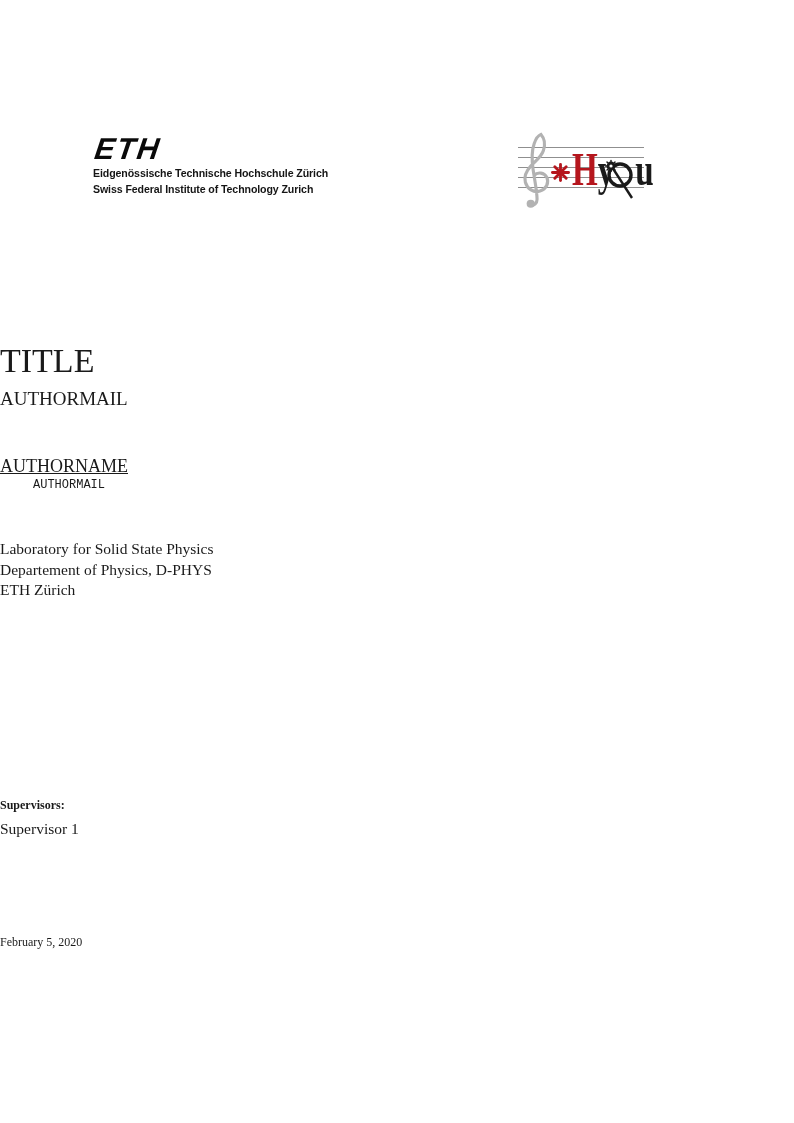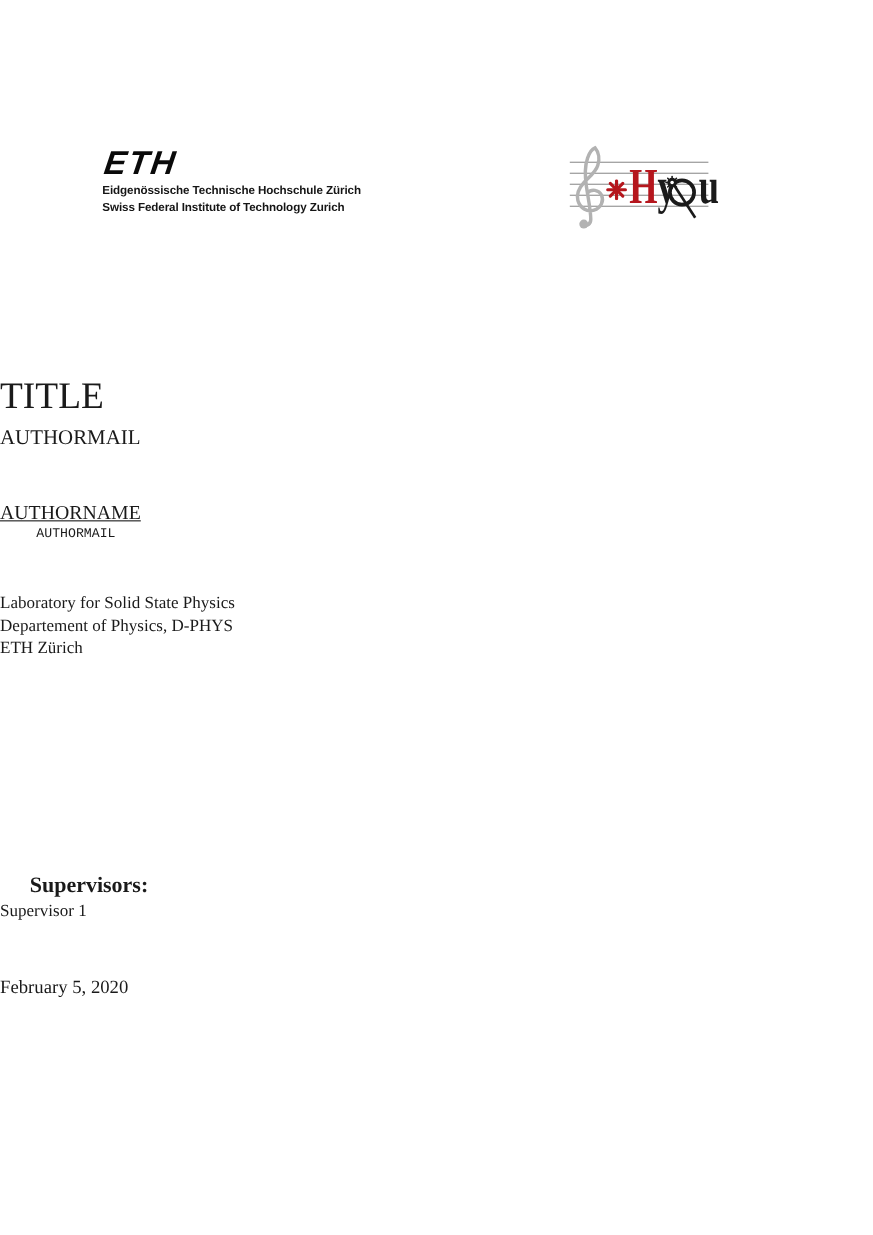--- a/index.html
+++ b/index.html
@@ -62,23 +62,23 @@
   .q-svg { position: absolute; left: 86px; top: 28px; }
 
   
   .cline { left: 0; width: 746px; text-align: left; }
   .title        { top: 342px; font-size: 34px; line-height: 38px; }
   .thesistype   { top: 388px; font-size: 19px; line-height: 22px; }
   .authorname   { top: 456px; font-size: 18px; line-height: 20px; text-decoration: underline; }
   .authormail   { top: 478px; font-family: "Liberation Mono", monospace;
                   font-size: 12px; line-height: 15px; padding-left: 33px; }
   .institute    { top: 539px; font-size: 15.5px; line-height: 20.5px; }
-  .sup-label    { top: 796px; font-size: 20px; line-height: 18px; font-weight: 700; padding-left: 27px; }
+  .sup-label    { top: 796px; font-size: 12px; line-height: 18px; font-weight: 700; }
   .sup-list     { top: 820px; font-size: 15.5px; line-height: 18px; }
-  .date         { top: 889px; font-size: 17px; line-height: 18px; }
+  .date         { top: 933px; font-size: 12px; line-height: 18px; }
 </style>
 </head>
 <body>
 
 <div class="abs eth-logo">
   <div class="eth-wordmark">ETH</div>
 </div>
 <div class="abs eth-subtitle">
   <div>Eidgenössische Technische Hochschule Zürich</div>
   <div>Swiss Federal Institute of Technology Zurich</div>

